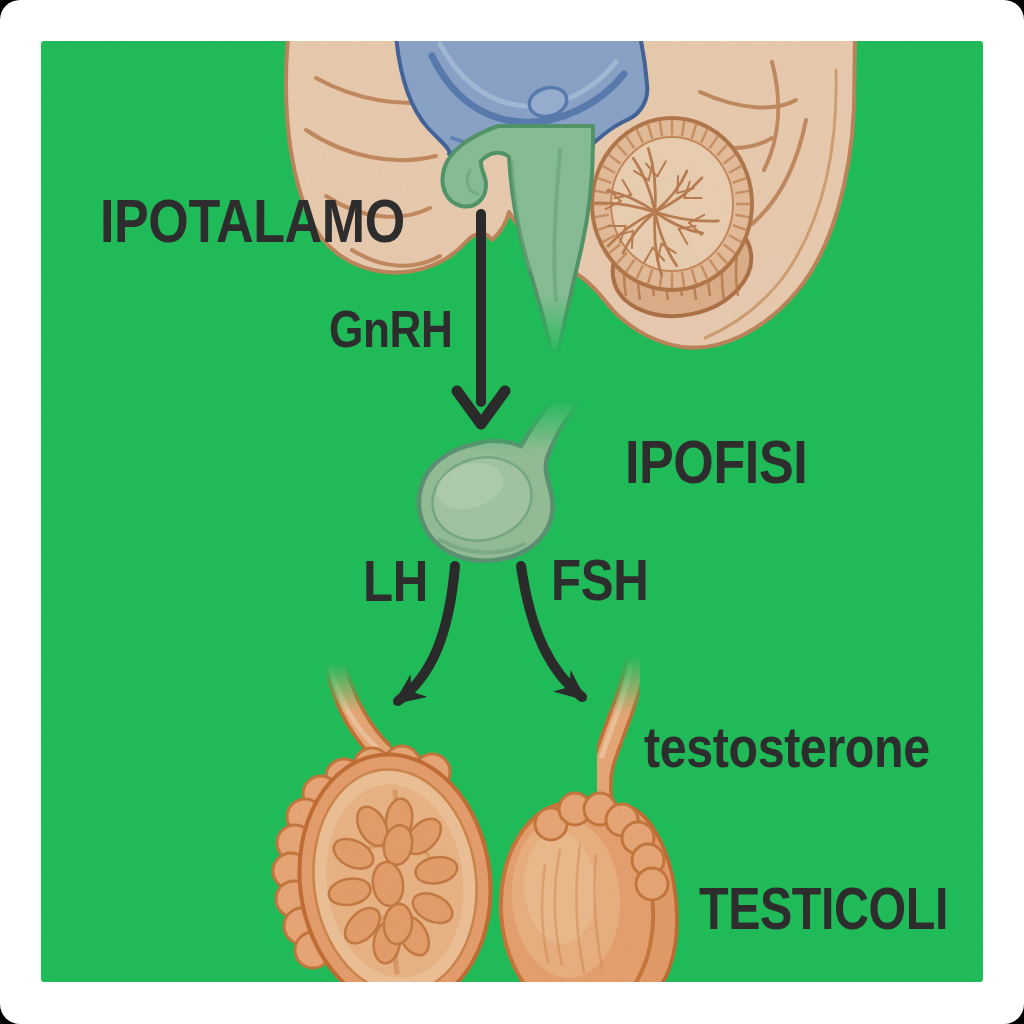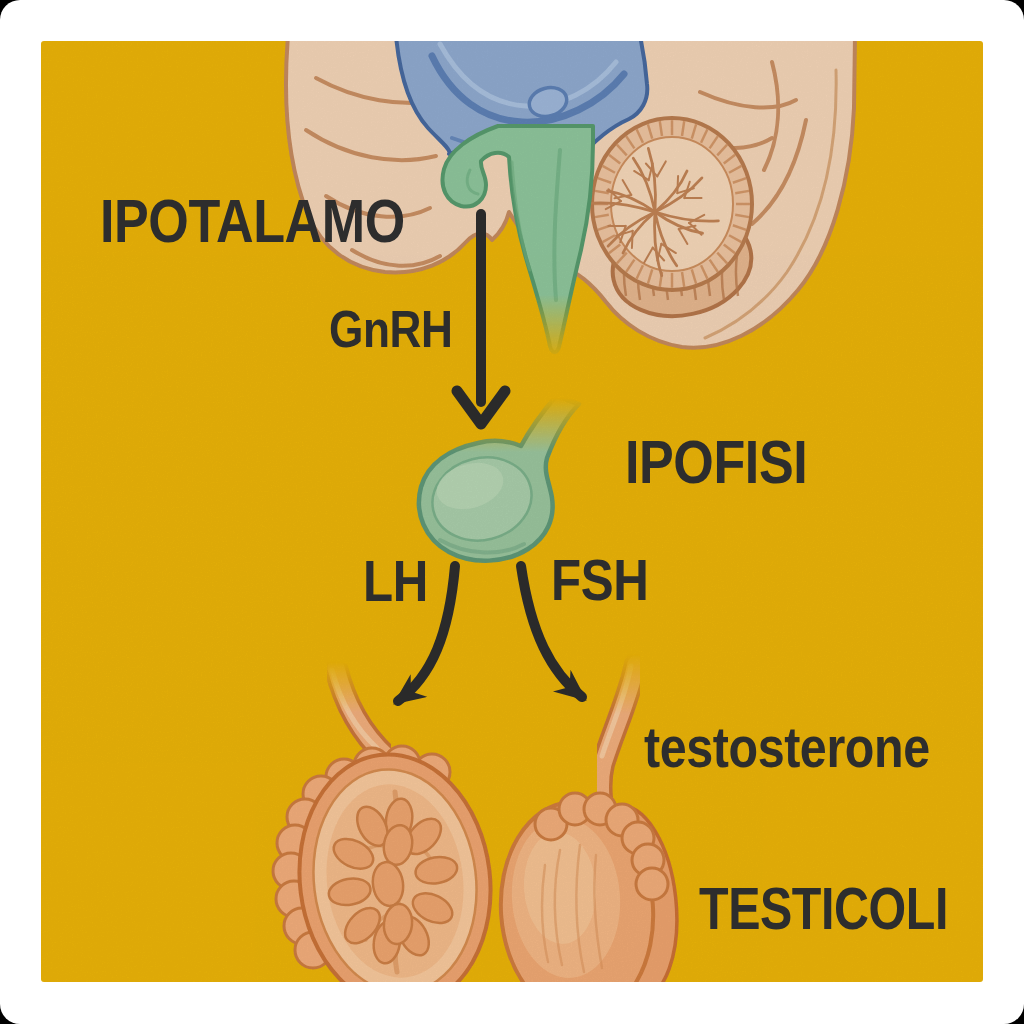--- a/index.html
+++ b/index.html
@@ -1,18 +1,18 @@
 <!DOCTYPE html>
 <html><head>
 <meta charset="utf-8">
 <style>
   html,body{margin:0;padding:0;width:1024px;height:1024px;background:#000;}
   #frame{position:absolute;inset:0;background:#fff;border-radius:20px;}
   #canvas{position:absolute;left:41px;top:41px;width:942px;height:941px;
-          background:#eab308;border-radius:3px;overflow:hidden;}
+          background:#22c55e;border-radius:3px;overflow:hidden;}
   #art{position:absolute;left:-41px;top:-41px;width:1024px;height:1024px;}
   #artsvg{position:absolute;left:0;top:0;}
   .lbl{position:absolute;font-family:"Liberation Sans",sans-serif;font-weight:700;
        color:#2d2d2d;line-height:1;white-space:nowrap;transform-origin:0 0;
        letter-spacing:-0.5px;}
   #lbl-ipotalamo   {left:100px;top:190px;font-size:62px;transform:scaleX(.84);}
   #lbl-gnrh        {left:329px;top:303px;font-size:52px;transform:scaleX(.85);}
   #lbl-ipofisi     {left:625px;top:431px;font-size:62px;transform:scaleX(.84);}
   #lbl-lh          {left:363px;top:552px;font-size:58px;transform:scaleX(.85);}
   #lbl-fsh         {left:551px;top:551px;font-size:58px;transform:scaleX(.85);}

